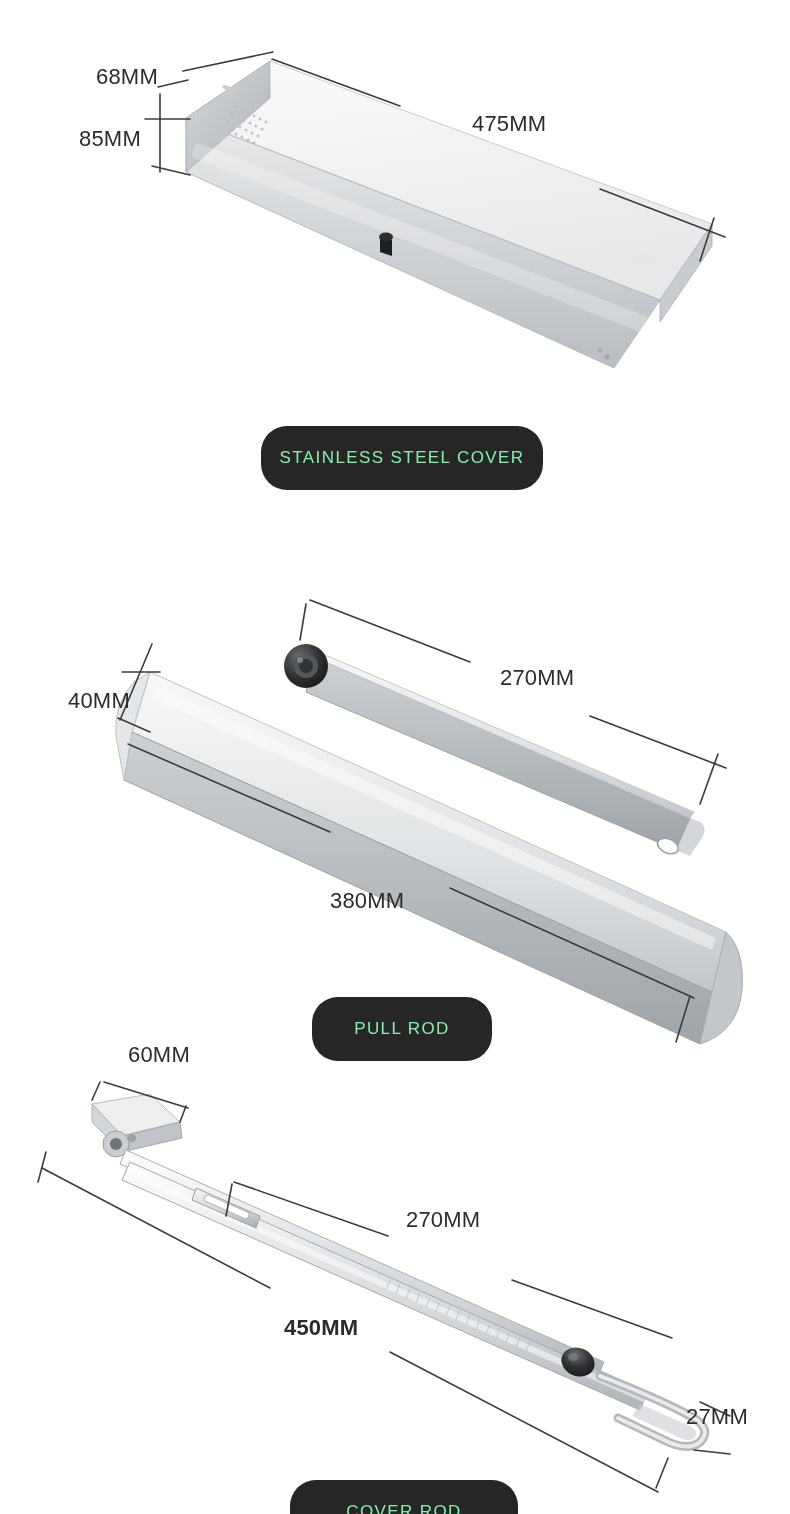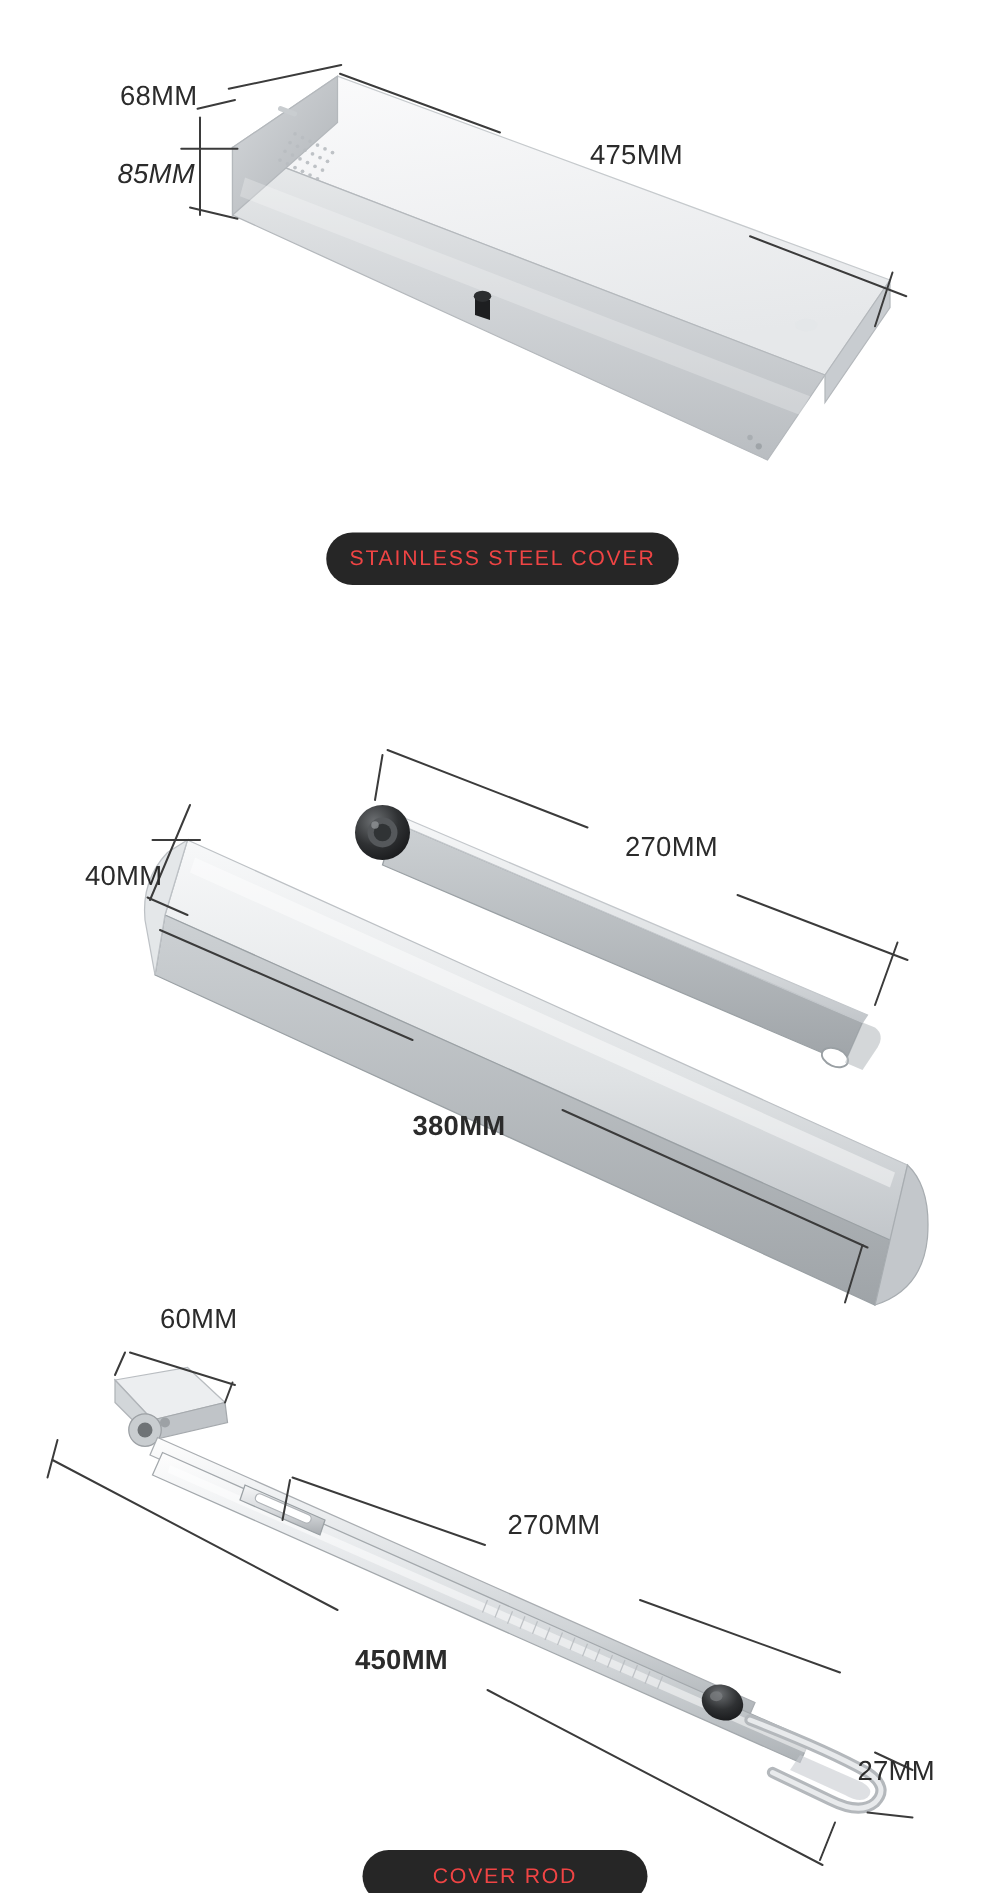--- a/index.html
+++ b/index.html
@@ -30,23 +30,23 @@
     position: absolute;
     color: #2b2b2b;
     font-size: 22px;
     letter-spacing: 0.2px;
     white-space: nowrap;
     font-family: "Liberation Sans", sans-serif;
   }
   .pill {
     position: absolute;
     background: #262626;
-    color: #ef4444;
+    color: #86efac;
     border-radius: 26px;
-    height: 42px;
+    height: 64px;
     display: flex;
     align-items: center;
     justify-content: center;
     font-size: 17px;
     letter-spacing: 1.4px;
     padding: 0 30px;
     box-sizing: border-box;
     white-space: nowrap;
   }
 </style>
@@ -259,28 +259,29 @@
         <line x1="46" y1="1120" x2="38" y2="1150"></line>
         <line x1="656" y1="1456" x2="668" y2="1426"></line>
 
         <line x1="700" y1="1370" x2="730" y2="1384"></line>
         <line x1="694" y1="1418" x2="730" y2="1422"></line>
       </g>
     </g>
   </svg>
 
   <div class="dim-label" style="left:96px; top:32px;">68MM</div>
-  <div class="dim-label" style="left:94px;  top:94px;font-style:italic;">85MM</div>
+  <div class="dim-label" style="left:79px;  top:94px;">85MM</div>
   <div class="dim-label" style="left:472px; top:79px;">475MM</div>
 
   <div class="dim-label" style="left:68px;  top:656px;">40MM</div>
   <div class="dim-label" style="left:500px; top:633px;">270MM</div>
-  <div class="dim-label" style="left:330px; top:856px;font-weight:bold;">380MM</div>
+  <div class="dim-label" style="left:330px; top:856px;">380MM</div>
 
   <div class="dim-label" style="left:128px; top:1010px;">60MM</div>
   <div class="dim-label" style="left:406px; top:1175px;">270MM</div>
   <div class="dim-label" style="left:284px; top:1283px;font-weight:bold;">450MM</div>
   <div class="dim-label" style="left:686px; top:1372px;">27MM</div>
 
   <div class="pill" style="left:261px; top:394px; width:282px;">STAINLESS STEEL COVER</div>
+  <div class="pill" style="left:312px; top:965px; width:180px;">PULL ROD</div>
   <div class="pill" style="left:290px; top:1448px; width:228px;">COVER ROD</div>
 
 </div>
 
 </body></html>

